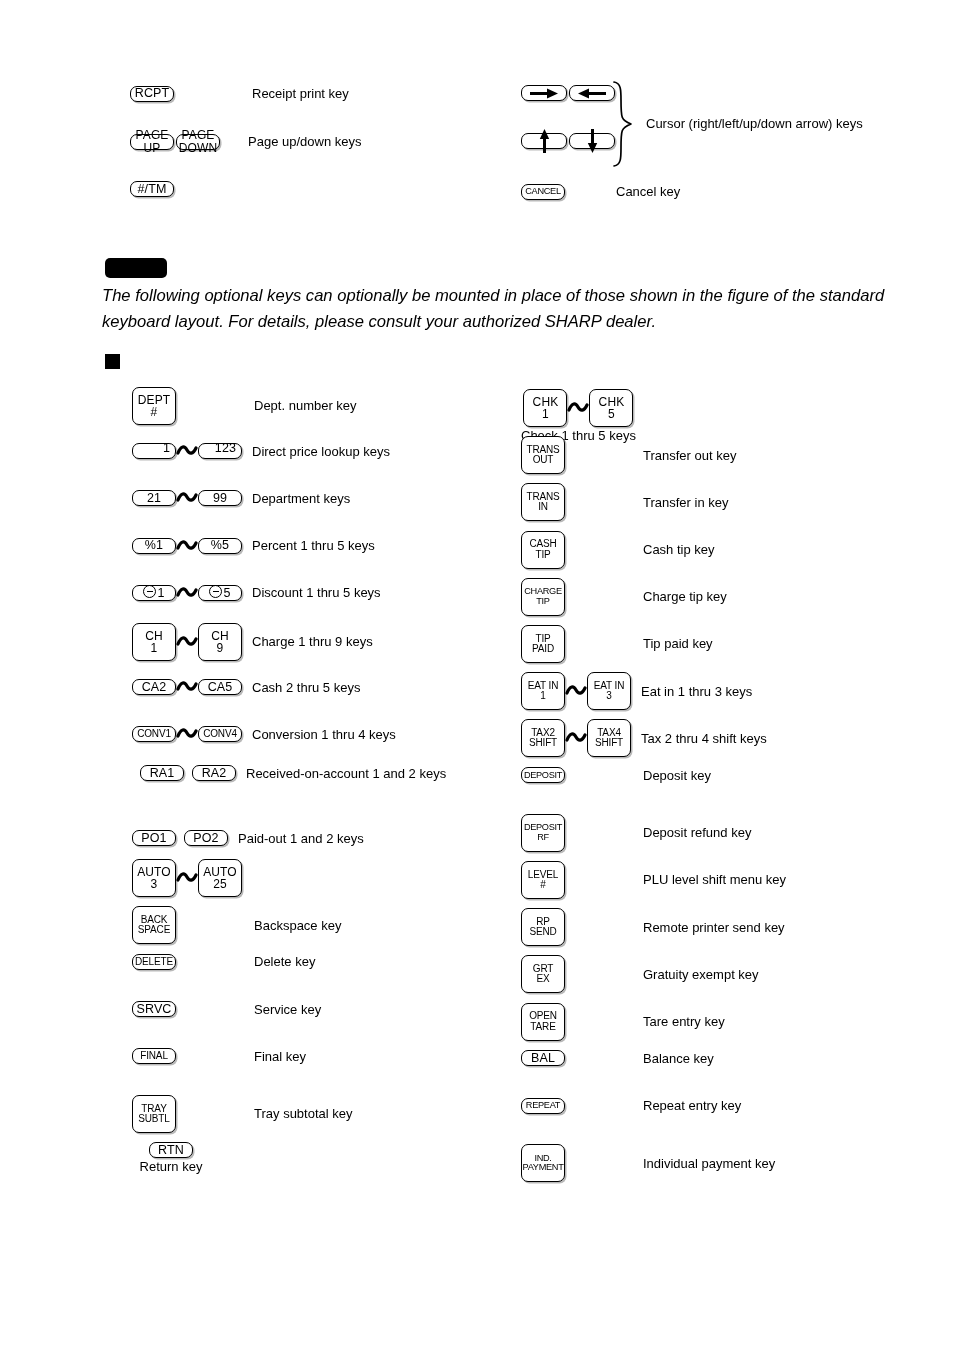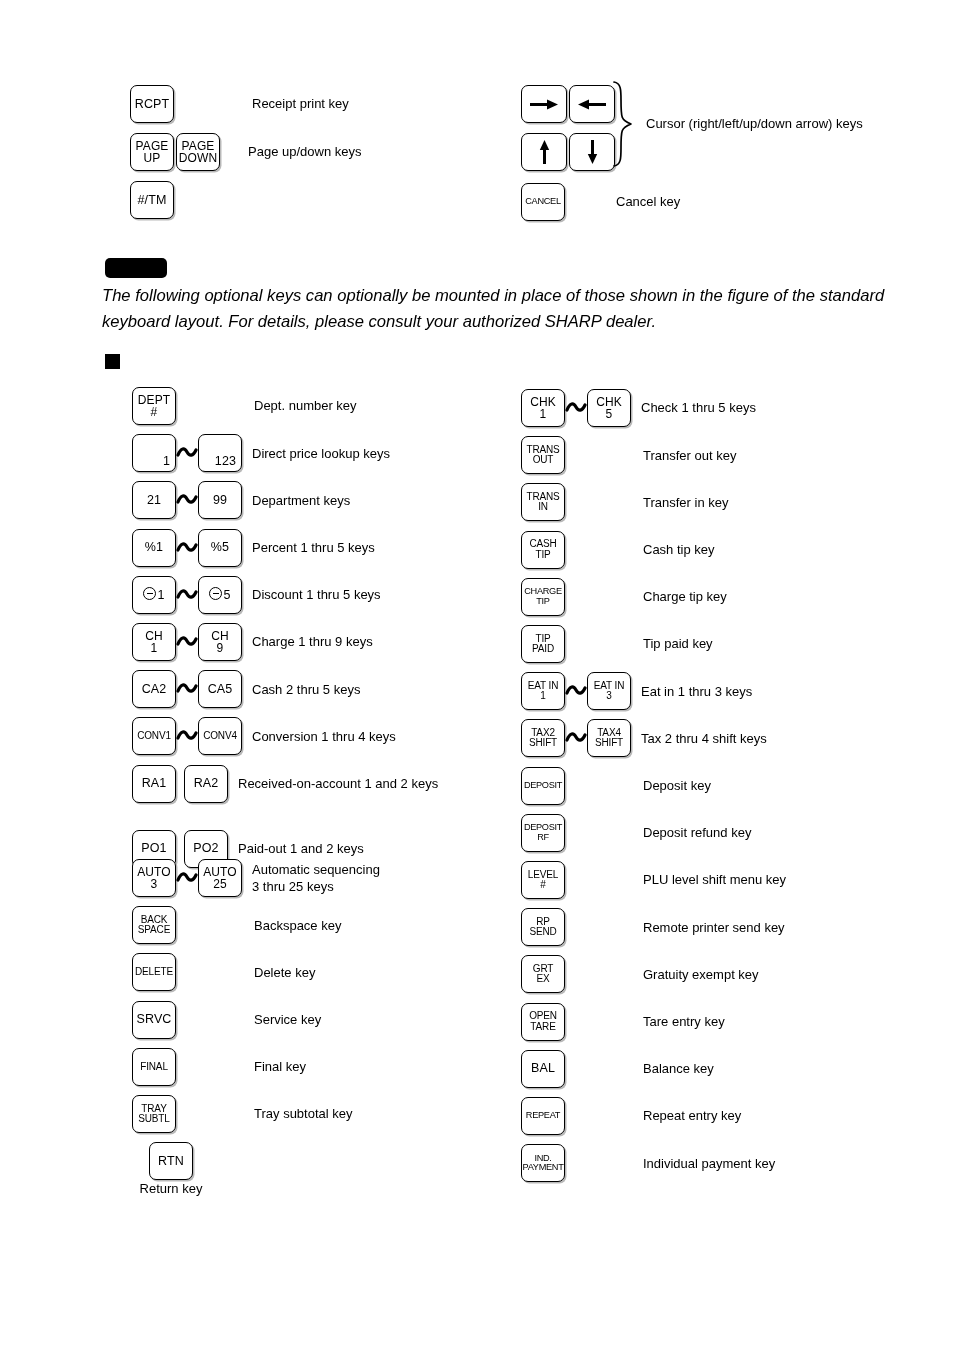--- a/index.html
+++ b/index.html
@@ -37,21 +37,21 @@
   .key .ln {
     display: block;
     font-size: 12.5px;
     letter-spacing: 0.1px;
   }
   .key.two .ln { font-size: 12px; }
   .key.sm .ln  { font-size: 10px; letter-spacing: -0.15px; text-align: center; }
   .key.xs .ln  { font-size: 9.2px;  letter-spacing: -0.3px; }
 
   
-  .key { width: 44px; height: 38px; }
+  .key { width: 44px; height: 16px; }
   .key.tall { height: 38px; }
   .key.wide { width: 46px; }
 
   
   .key.br {
     align-items: flex-end;
     justify-content: flex-end;
     padding: 0 5px 3px 0;
   }
 
@@ -386,21 +386,21 @@
             <path d="M2 9 C 5 1.5, 8.5 1.5, 11 6 C 13.5 10.5, 17 10.5, 20 4" stroke="#000" stroke-width="3.2" fill="none" stroke-linecap="round"></path>
           </svg>
         </div>
         <div class="key sm">
           <span class="ln">CONV4</span>
         </div>
       </div>
       <div class="spacer" style="width: 10px;"></div>
       <div class="desc">Conversion 1 thru 4 keys</div>
     </div>
-    <div class="row" style="left: 132px; top: 764.6px; align-items: center;">
+    <div class="row" style="left: 140px; top: 764.6px; align-items: center;">
       <div class="keys">
         <div class="key">
           <span class="ln">RA1</span>
         </div>
         <div class="gap-s"></div>
         <div class="key">
           <span class="ln">RA2</span>
         </div>
       </div>
       <div class="spacer" style="width: 10px;"></div>
@@ -429,22 +429,20 @@
           <svg width="22" height="14" viewBox="0 0 22 14">
             <path d="M2 9 C 5 1.5, 8.5 1.5, 11 6 C 13.5 10.5, 17 10.5, 20 4" stroke="#000" stroke-width="3.2" fill="none" stroke-linecap="round"></path>
           </svg>
         </div>
         <div class="key two tall">
           <span class="ln">AUTO</span>
           <span class="ln">25</span>
         </div>
       </div>
       <div class="spacer" style="width: 10px;"></div>
-      <div class="desc">Automatic sequencing
-3 thru 25 keys</div>
     </div>
     <div class="row" style="left: 132px; top: 906.2px;">
       <div class="keys">
         <div class="key sm tall">
           <span class="ln">BACK</span>
           <span class="ln">SPACE</span>
         </div>
       </div>
       <div class="spacer" style="width: 78px;"></div>
       <div class="desc">Backspace key</div>
@@ -490,21 +488,21 @@
       <div class="keys">
         <div class="key">
           <span class="ln">RTN</span>
         </div>
       </div>
       <div class="spacer" style="width: 78px;"></div>
       <div class="desc">Return key</div>
     </div>
   </div>
 <div id="right-col">
-    <div class="row" style="left: 521px; top: 389px;">
+    <div class="row" style="left: 521px; top: 389px; flex-direction: column;">
       <div class="keys">
         <div class="key two tall">
           <span class="ln">CHK</span>
           <span class="ln">1</span>
         </div>
         <div class="tilde">
           <svg width="22" height="14" viewBox="0 0 22 14">
             <path d="M2 9 C 5 1.5, 8.5 1.5, 11 6 C 13.5 10.5, 17 10.5, 20 4" stroke="#000" stroke-width="3.2" fill="none" stroke-linecap="round"></path>
           </svg>
         </div>

